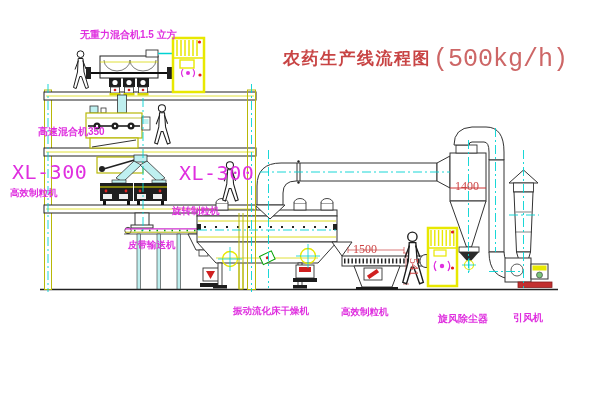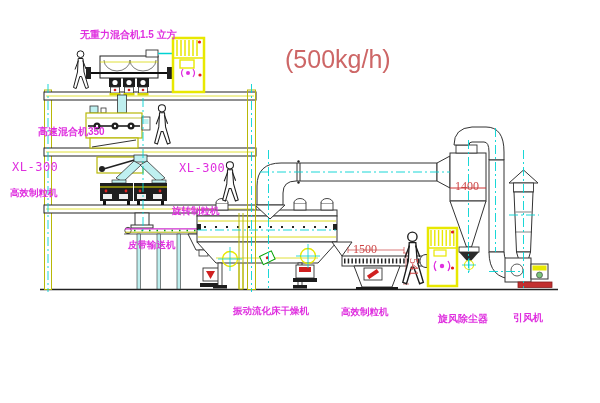--- a/index.html
+++ b/index.html
@@ -4,27 +4,27 @@
 <style>
   html,body{margin:0;padding:0;background:#fff;}
   #stage{position:relative;width:600px;height:403px;background:#ffffff;overflow:hidden;
          font-family:"Liberation Sans",sans-serif;}
   #drawing{position:absolute;left:0;top:0;}
   .lbl{position:absolute;color:#df2fdf;font-weight:700;white-space:nowrap;line-height:1.1;margin-top:16px;}
   .lbl-sm{font-size:9.5px;}
   .lbl-md{font-size:10px;}
   .model{position:absolute;color:#df2fdf;font-family:"DejaVu Sans Mono",monospace;
          font-weight:400;white-space:nowrap;letter-spacing:0.5px;}
-  .model-lg{font-size:12px;}
+  .model-lg{font-size:20px;}
   .dim{position:absolute;color:#cc4444;font-size:12px;font-weight:400;
        font-family:Liberation Serif, serif;white-space:nowrap;}
   #title{position:absolute;left:283px;top:46px;display:flex;align-items:flex-start;}
   #title .t-zh{color:#c84444;font-size:17px;font-weight:700;letter-spacing:1.5px;line-height:26px;}
   #title .t-cap{color:#cd6666;font-size:25px;font-weight:400;line-height:27px;margin-left:2px;
-                font-family:Liberation Sans, sans-serif;}
+                font-family:Liberation Mono, monospace;}
   .v-dim{writing-mode:vertical-rl;}
 </style>
 </head>
 <body>
 
 <div id="stage">
 
 <svg id="drawing" width="600" height="403" viewBox="0 0 600 403">
   <defs>
     <g id="person-shape">
@@ -313,20 +313,21 @@
     <circle cx="230" cy="259" r="7.5" fill="none" stroke="#e8e800" stroke-width="1.3"></circle>
     <path d="M230,247 V271 M218,259 H242" stroke="#00d2d2" stroke-width="0.8"></path>
   </g>
   <g>
     <circle cx="308" cy="256" r="7.5" fill="none" stroke="#e8e800" stroke-width="1.3"></circle>
     <path d="M308,244 V268 M296,256 H320" stroke="#00d2d2" stroke-width="0.8"></path>
   </g>
 </svg>
 
 <div id="title">
+  <span class="t-zh">农药生产线流程图</span>
   <span class="t-cap">(500kg/h)</span>
 </div>
 
 <div class="lbl lbl-md" style="left:80px;top:13px;">无重力混合机1.5 立方</div>
 <div class="lbl lbl-md" style="left:38px;top:110px;">高速混合机350</div>
 <div class="model model-lg" style="left:12px;top:160px;">XL-300</div>
 <div class="lbl lbl-sm" style="left:10px;top:172px;">高效制粒机</div>
 <div class="model model-lg" style="left:179px;top:161px;">XL-300</div>
 <div class="lbl lbl-sm" style="left:172px;top:190px;">旋转制粒机</div>
 <div class="lbl lbl-sm" style="left:128px;top:224px;">皮带输送机</div>

